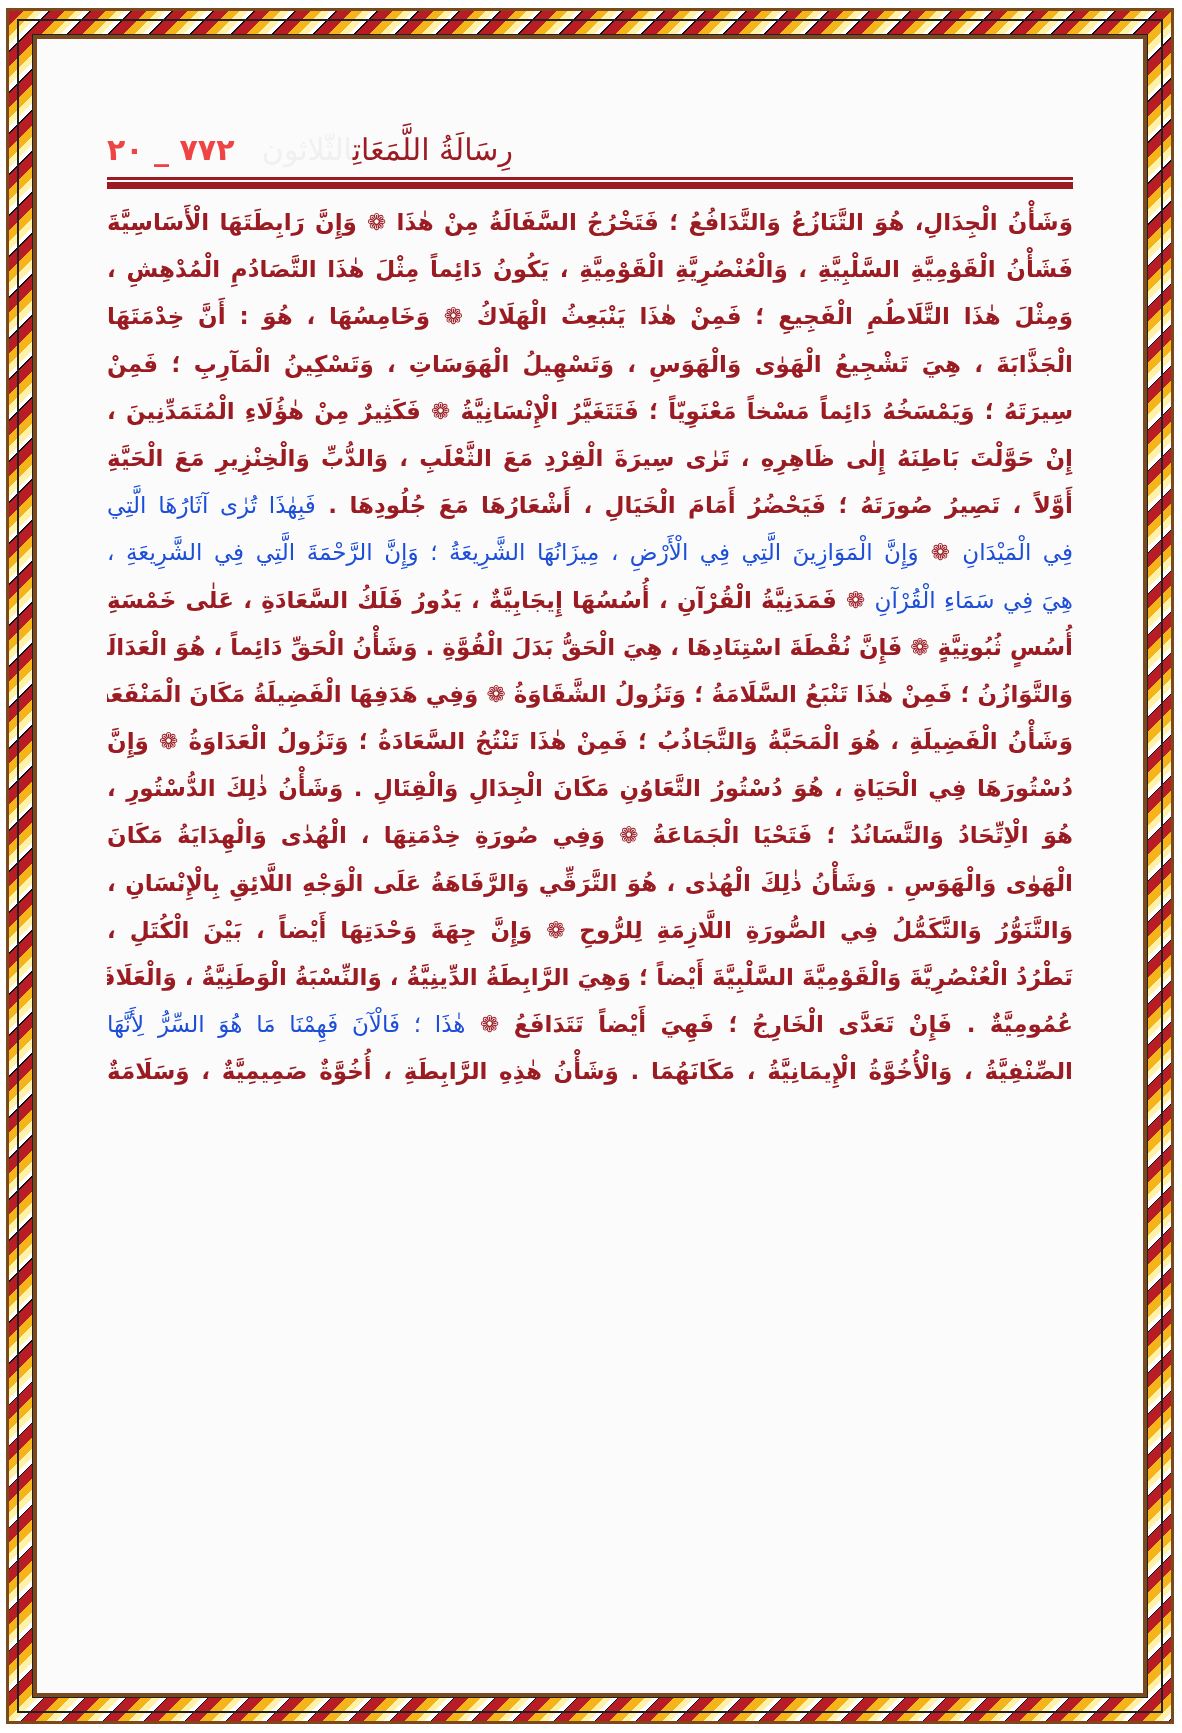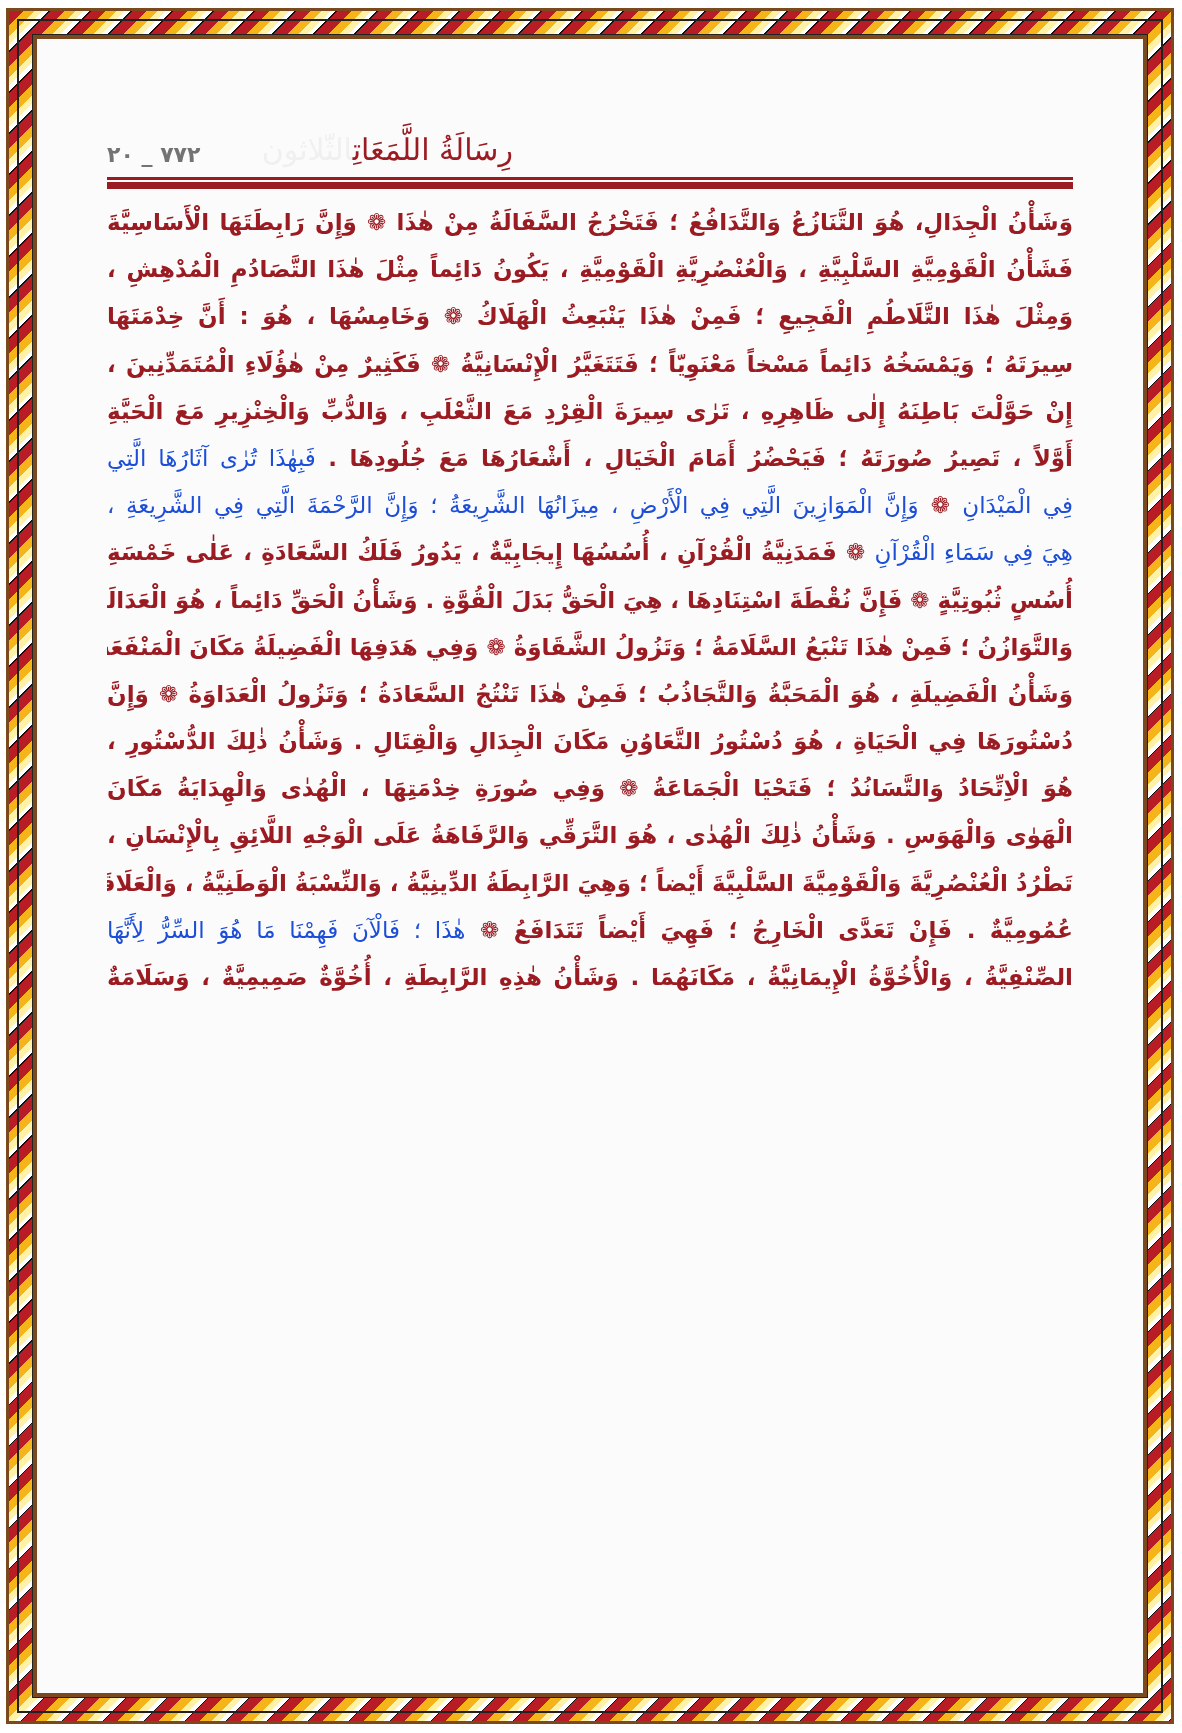--- a/index.html
+++ b/index.html
@@ -42,22 +42,22 @@
       top: 72px;
       height: 56px;
       direction: rtl;
       display: flex;
       justify-content: space-between;
       align-items: flex-end;
     }
     .page-num {
       font-family: "DejaVu Sans", sans-serif;
       font-weight: bold;
-      color: #737373;
-      font-size: 22px;
+      color: #ef4444;
+      font-size: 30px;
       order: 2;
       direction: rtl;
     }
     .running-title {
       color: #9b1b22;
       font-family: "DejaVu Serif", serif;
       font-size: 30px;
       order: 1;
       margin-right: 560px;
     }
@@ -108,30 +108,32 @@
 
     <div class="rule">
       <div class="thin"></div>
       <div class="thick"></div>
     </div>
 
     <div class="body-text">
       <div class="line"><span>وَشَأْنُ الْجِدَالِ، هُوَ التَّنَازُعُ وَالتَّدَافُعُ ؛ فَتَخْرُجُ السَّفَالَةُ مِنْ هٰذَا ❁ وَإِنَّ رَابِطَتَهَا الْأَسَاسِيَّةَ</span></div>
       <div class="line"><span>فَشَأْنُ الْقَوْمِيَّةِ السَّلْبِيَّةِ ، وَالْعُنْصُرِيَّةِ الْقَوْمِيَّةِ ، يَكُونُ دَائِماً مِثْلَ هٰذَا التَّصَادُمِ الْمُدْهِشِ ،</span></div>
       <div class="line"><span>وَمِثْلَ هٰذَا التَّلَاطُمِ الْفَجِيعِ ؛ فَمِنْ هٰذَا يَنْبَعِثُ الْهَلَاكُ ❁ وَخَامِسُهَا ، هُوَ : أَنَّ خِدْمَتَهَا</span></div>
+      <div class="line"><span>الْجَذَّابَةَ ، هِيَ تَشْجِيعُ الْهَوٰى وَالْهَوَسِ ، وَتَسْهِيلُ الْهَوَسَاتِ ، وَتَسْكِينُ الْمَآرِبِ ؛ فَمِنْ</span></div>
       <div class="line"><span>سِيرَتَهُ ؛ وَيَمْسَخُهُ دَائِماً مَسْخاً مَعْنَوِيّاً ؛ فَتَتَغَيَّرُ الْإِنْسَانِيَّةُ ❁ فَكَثِيرٌ مِنْ هٰؤُلَاءِ الْمُتَمَدِّنِينَ ،</span></div>
       <div class="line"><span>إِنْ حَوَّلْتَ بَاطِنَهُ إِلٰى ظَاهِرِهِ ، تَرٰى سِيرَةَ الْقِرْدِ مَعَ الثَّعْلَبِ ، وَالدُّبِّ وَالْخِنْزِيرِ مَعَ الْحَيَّةِ</span></div>
       <div class="line"><span>أَوَّلاً ، تَصِيرُ صُورَتَهُ ؛ فَيَحْضُرُ أَمَامَ الْخَيَالِ ، أَشْعَارُهَا مَعَ جُلُودِهَا .</span> <span class="blk">فَبِهٰذَا تُرٰى آثَارُهَا الَّتِي</span></div>
       <div class="line"><span class="blk">فِي الْمَيْدَانِ</span> <span class="star">❁</span> <span class="blk">وَإِنَّ الْمَوَازِينَ الَّتِي فِي الْأَرْضِ ، مِيزَانُهَا الشَّرِيعَةُ ؛ وَإِنَّ الرَّحْمَةَ الَّتِي فِي الشَّرِيعَةِ ،</span></div>
       <div class="line"><span class="blk">هِيَ فِي سَمَاءِ الْقُرْآنِ</span> <span>❁ فَمَدَنِيَّةُ الْقُرْآنِ ، أُسُسُهَا إِيجَابِيَّةٌ ، يَدُورُ فَلَكُ السَّعَادَةِ ، عَلٰى خَمْسَةِ</span></div>
       <div class="line"><span>أُسُسٍ ثُبُوتِيَّةٍ ❁ فَإِنَّ نُقْطَةَ اسْتِنَادِهَا ، هِيَ الْحَقُّ بَدَلَ الْقُوَّةِ . وَشَأْنُ الْحَقِّ دَائِماً ، هُوَ الْعَدَالَةُ</span></div>
       <div class="line"><span>وَالتَّوَازُنُ ؛ فَمِنْ هٰذَا تَنْبَعُ السَّلَامَةُ ؛ وَتَزُولُ الشَّقَاوَةُ ❁ وَفِي هَدَفِهَا الْفَضِيلَةُ مَكَانَ الْمَنْفَعَةِ .</span></div>
       <div class="line"><span>وَشَأْنُ الْفَضِيلَةِ ، هُوَ الْمَحَبَّةُ وَالتَّجَاذُبُ ؛ فَمِنْ هٰذَا تَنْتُجُ السَّعَادَةُ ؛ وَتَزُولُ الْعَدَاوَةُ ❁ وَإِنَّ</span></div>
       <div class="line"><span>دُسْتُورَهَا فِي الْحَيَاةِ ، هُوَ دُسْتُورُ التَّعَاوُنِ مَكَانَ الْجِدَالِ وَالْقِتَالِ . وَشَأْنُ ذٰلِكَ الدُّسْتُورِ ،</span></div>
       <div class="line"><span>هُوَ الْاِتِّحَادُ وَالتَّسَانُدُ ؛ فَتَحْيَا الْجَمَاعَةُ ❁ وَفِي صُورَةِ خِدْمَتِهَا ، الْهُدٰى وَالْهِدَايَةُ مَكَانَ</span></div>
       <div class="line"><span>الْهَوٰى وَالْهَوَسِ . وَشَأْنُ ذٰلِكَ الْهُدٰى ، هُوَ التَّرَقِّي وَالرَّفَاهَةُ عَلَى الْوَجْهِ اللَّائِقِ بِالْإِنْسَانِ ،</span></div>
+      <div class="line"><span>وَالتَّنَوُّرُ وَالتَّكَمُّلُ فِي الصُّورَةِ اللَّازِمَةِ لِلرُّوحِ ❁ وَإِنَّ جِهَةَ وَحْدَتِهَا أَيْضاً ، بَيْنَ الْكُتَلِ ،</span></div>
       <div class="line"><span>تَطْرُدُ الْعُنْصُرِيَّةَ وَالْقَوْمِيَّةَ السَّلْبِيَّةَ أَيْضاً ؛ وَهِيَ الرَّابِطَةُ الدِّينِيَّةُ ، وَالنِّسْبَةُ الْوَطَنِيَّةُ ، وَالْعَلَاقَةُ</span></div>
       <div class="line"><span>عُمُومِيَّةٌ . فَإِنْ تَعَدَّى الْخَارِجُ ؛ فَهِيَ أَيْضاً تَتَدَافَعُ ❁</span> <span class="blk">هٰذَا ؛ فَالْآنَ فَهِمْنَا مَا هُوَ السِّرُّ لِأَنَّهَا</span></div>
       <div class="line"><span>الصِّنْفِيَّةُ ، وَالْأُخُوَّةُ الْإِيمَانِيَّةُ ، مَكَانَهُمَا . وَشَأْنُ هٰذِهِ الرَّابِطَةِ ، أُخُوَّةٌ صَمِيمِيَّةٌ ، وَسَلَامَةٌ</span></div>
     </div>
 
   </div>
 </div>
 
 </body></html>

